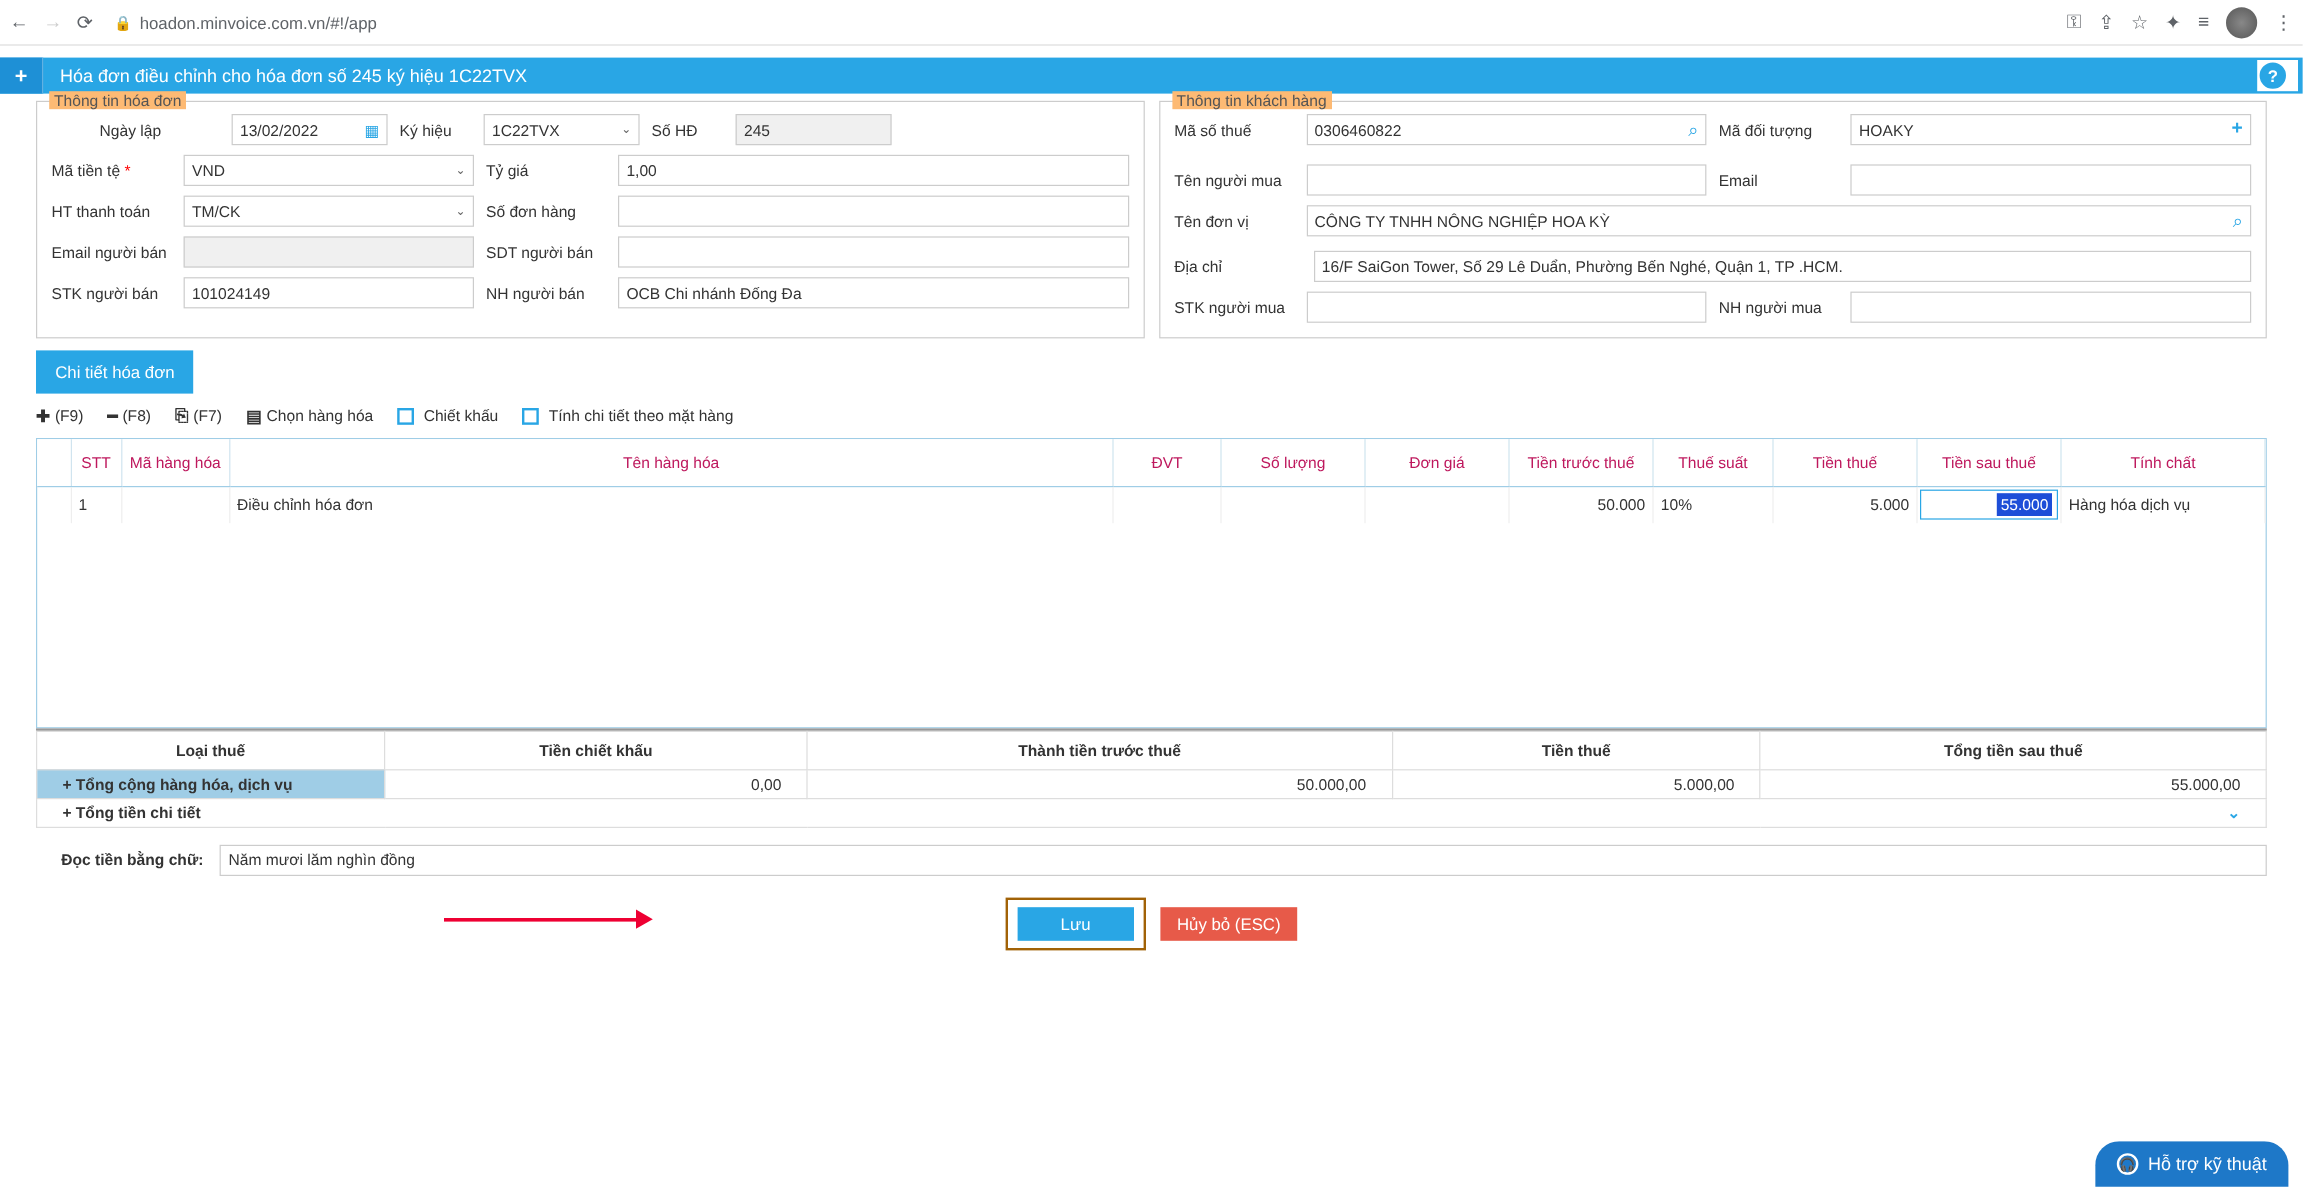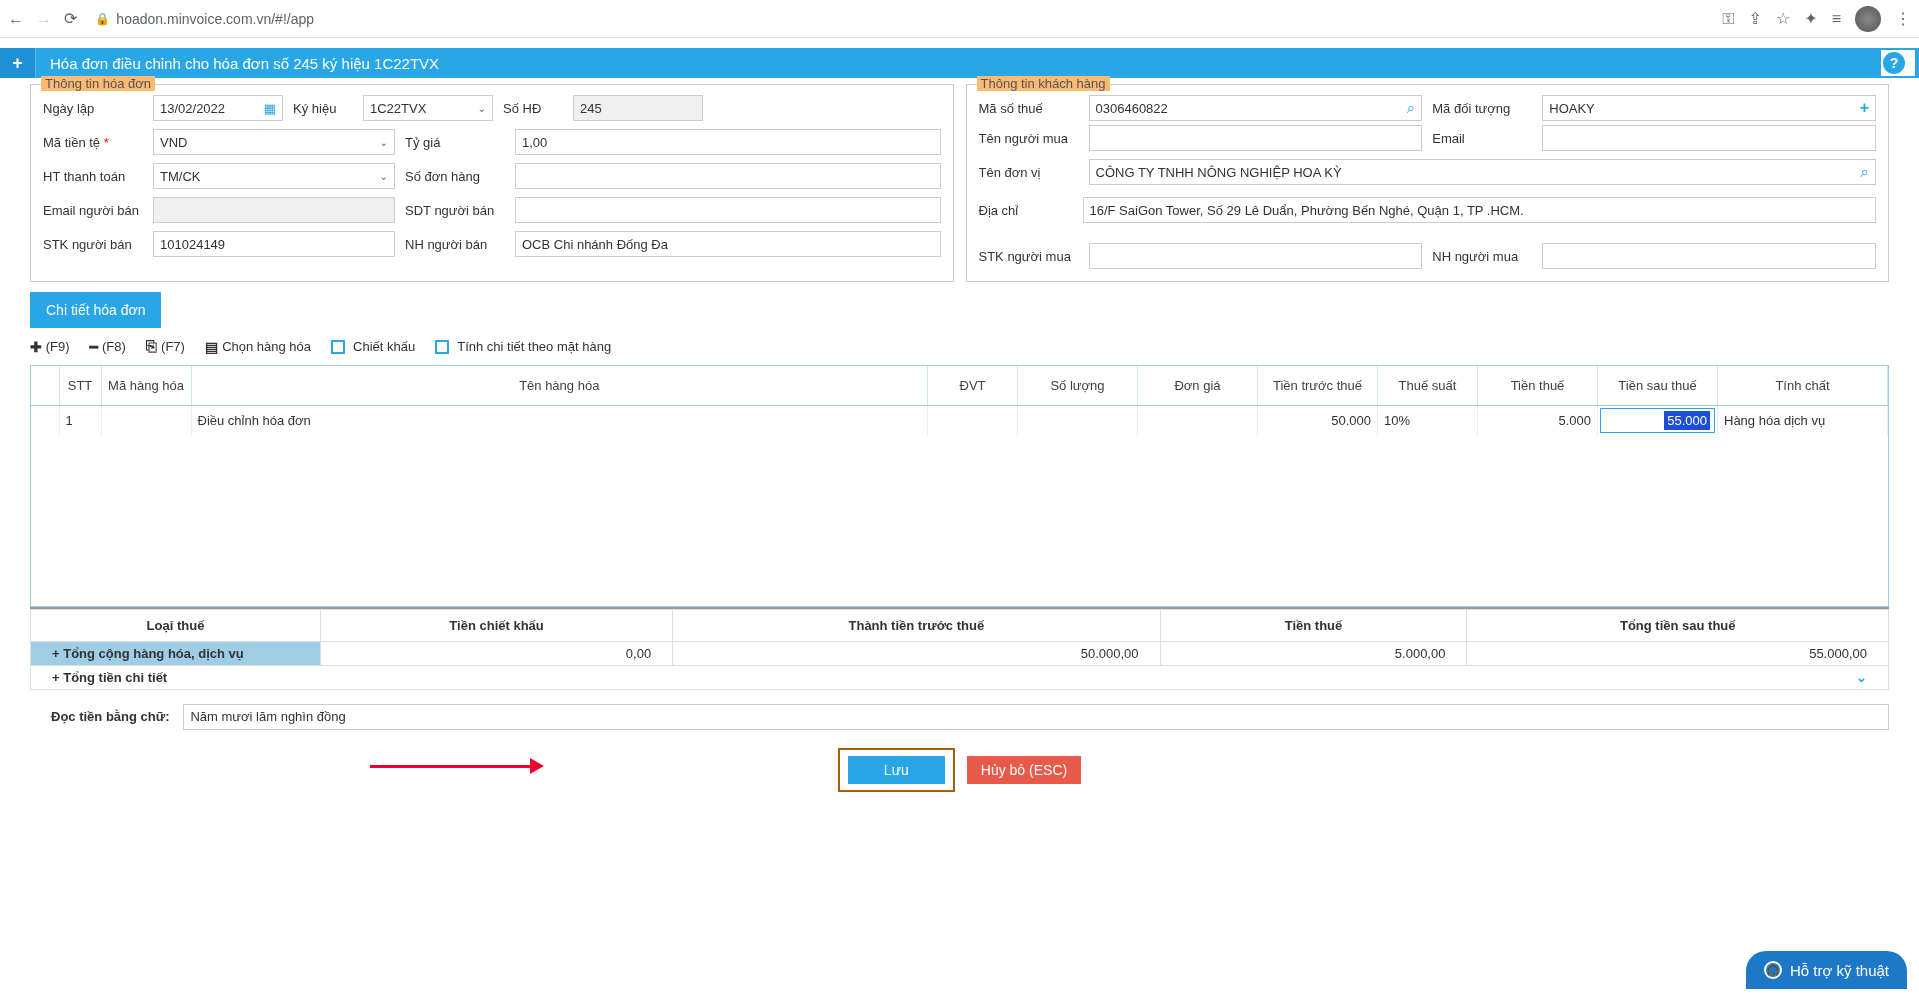--- a/index.html
+++ b/index.html
@@ -29,37 +29,37 @@
   label.fld { color: #333; font-size: 13px; }
   .req { color: red; }
   .input { border: 1px solid #ccc; height: 26px; padding: 2px 6px; font-size: 13px; width: 100%; background: #fff; display: flex; align-items: center; justify-content: space-between; }
   .input.readonly { background: #f0f0f0; }
   .input .caret { color: #666; font-size: 10px; }
   .input .cal { color: #29a6e5; }
   .input .mag { color: #29a6e5; font-size: 15px; }
   .input .plus { color: #29a6e5; font-size: 16px; font-weight: bold; }
 
   
-  .row-a { display: grid; grid-template-columns: 100px 130px 60px 130px 60px 130px; gap: 8px 10px; align-items: center; margin-bottom: 8px; }
+  .row-a { display: grid; grid-template-columns: 100px 130px 60px 130px 60px 130px; gap: 8px 10px; align-items: center; margin-bottom: 8px; margin-left: 40px; }
   .row-b { display: grid; grid-template-columns: 100px 242px 100px 1fr; gap: 8px 10px; align-items: center; margin-bottom: 8px; }
 
   
   .tab-bar { padding: 0 30px; }
   .tab { display: inline-block; background: #29a6e5; color: #fff; padding: 10px 16px; font-size: 14px; }
 
   
   .detail-toolbar { padding: 10px 30px; display: flex; gap: 20px; align-items: center; border-bottom: 0; }
   .tbtn { display: flex; align-items: center; gap: 4px; cursor: pointer; font-size: 13px; }
   .tbtn .ico { font-size: 14px; font-weight: bold; }
   .checkbox { width: 14px; height: 14px; border: 2px solid #29a6e5; display: inline-block; margin-right: 4px; }
 
   
   .table-wrap { margin: 0 30px; border: 1px solid #9fcde6; }
   table.grid { width: 100%; border-collapse: collapse; }
-  table.grid th { background: #fff; border-right: 1px solid #d0e4ef; border-bottom: 1px solid #9fcde6; padding: 12px 6px; font-weight: normal; color: #404040; font-size: 13px; text-align: center; }
+  table.grid th { background: #fff; border-right: 1px solid #d0e4ef; border-bottom: 1px solid #9fcde6; padding: 12px 6px; font-weight: normal; color: #be185d; font-size: 13px; text-align: center; }
   table.grid td { border-right: 1px solid #eee; padding: 6px; font-size: 13px; height: 30px; }
   table.grid td.right { text-align: right; }
   .cell-selected { background: #1d4ed8; color: #fff; padding: 2px 3px; display: inline-block; }
   .cell-box { border: 1px solid #29a6e5; text-align: right; padding: 2px 4px; }
 
   .table-space { height: 170px; }
 
   
   .summary-wrap { margin: 0 30px; border-top: 2px solid #999; }
   table.summary { width: 100%; border-collapse: collapse; }
@@ -180,21 +180,21 @@
       <label class="fld">NH người bán</label>
       <div class="input">
           <span>OCB Chi nhánh Đống Đa</span>
         </div>
     </div>
   </div>
 
   <div class="fieldset">
     <div class="fieldset-legend">Thông tin khách hàng</div>
 
-    <div class="form-grid-b" style="margin-bottom:4px;">
+    <div class="form-grid-b" style="margin-bottom:16px;">
       <label class="fld">Mã số thuế</label>
       <div class="input">
         <span>0306460822</span>
         <span class="mag">⌕</span>
       </div>
       <label class="fld">Mã đối tượng</label>
       <div class="input">
         <span>HOAKY</span>
         <span class="plus">+</span>
       </div>
@@ -212,21 +212,21 @@
     </div>
 
     <div style="display:grid; grid-template-columns:100px 1fr; gap:8px 10px; align-items:center; margin-bottom:12px;">
       <label class="fld">Tên đơn vị</label>
       <div class="input">
         <span>CÔNG TY TNHH NÔNG NGHIỆP HOA KỲ</span>
         <span class="mag">⌕</span>
       </div>
     </div>
 
-    <div style="display:grid; grid-template-columns:100px 1fr; gap:8px 4px; align-items:center; margin-bottom:20px;">
+    <div style="display:grid; grid-template-columns:100px 1fr; gap:8px 16px; align-items:center; margin-bottom:8px;">
       <label class="fld">Địa chỉ</label>
       <div class="input">
           <span>16/F SaiGon Tower, Số 29 Lê Duẩn, Phường Bến Nghé, Quận 1, TP .HCM.</span>
         </div>
     </div>
 
     <div class="form-grid-b">
       <label class="fld">STK người mua</label>
       <div class="input">
           <span></span>

